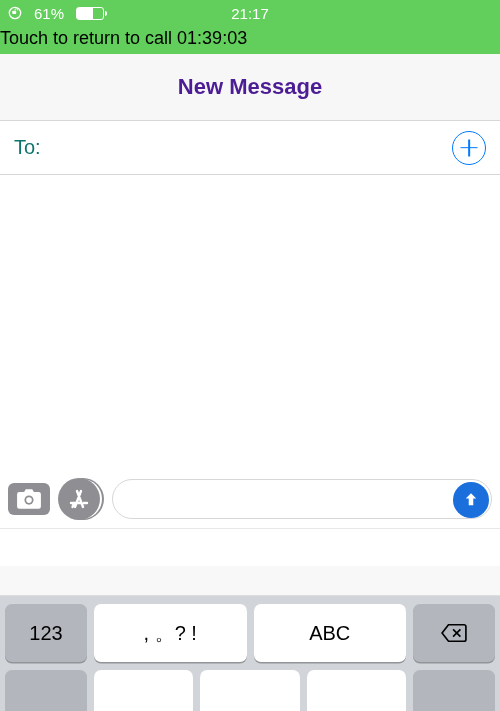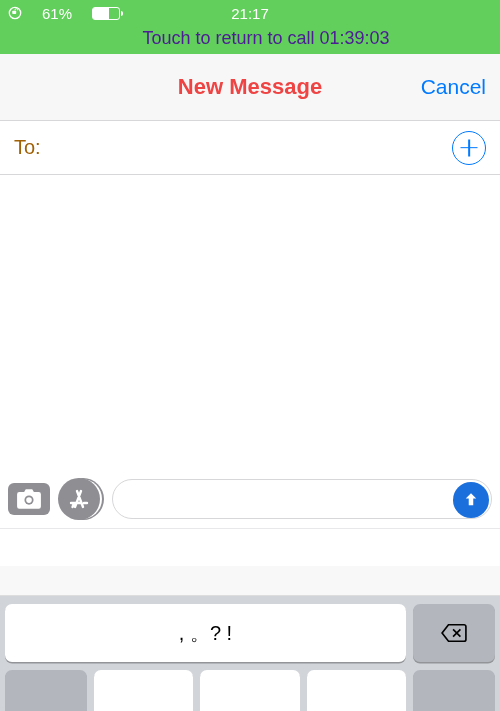--- a/index.html
+++ b/index.html
@@ -9,35 +9,35 @@
   .call-bar { background: #62ce5b; color: #fff; height: 54px; position: relative; }
   .status-row { display: flex; align-items: center; justify-content: space-between; font-size: 15px; padding: 2px 8px 0 8px; height: 24px; }
   .status-left { display: flex; align-items: center; gap: 4px; }
   .sig-bars { display: flex; align-items: flex-end; gap: 1.5px; height: 14px; }
   .sig-bars span { width: 3px; background: rgba(255,255,255,0.45); display: block; }
   .sig-bars span.on { background: #fff; }
   .b1{height:5px}.b2{height:8px}.b3{height:11px}.b4{height:14px}
   .carrier { font-size: 15px; font-weight: 500; }
   .wifi { width: 18px; height: 14px; }
   .status-center { position: absolute; left: 0; right: 0; text-align: center; font-size: 15px; font-weight: 400; }
-  .status-right { display: flex; align-items: center; gap: 20px; z-index: 2; }
+  .status-right { display: flex; align-items: center; gap: 12px; z-index: 2; }
   .lock-rot { width:14px; height:14px; }
   .batt { width: 28px; height: 13px; border: 1.5px solid #fff; border-radius: 3px; position: relative; }
   .batt::after { content: ""; position: absolute; right: -4px; top: 3px; width: 2.5px; height: 5px; background: #fff; border-radius: 0 2px 2px 0; }
   .batt-fill { background: #fff; height: 100%; width: 61%; border-radius:1px 0 0 1px;}
-  .call-text { text-align: center; font-size: 18px; color: #4c1d95; line-height: 28px; height:28px;padding-left:32px;}
+  .call-text { text-align: left; font-size: 18px; color: #000000; line-height: 28px; height:28px;}
 
   
   .nav-bar { height: 66px; background: #f7f7f7; position: relative; display: flex; align-items: center; justify-content: center; }
-  .nav-title { font-size: 22px; font-weight: 600; color:#ef4444; }
+  .nav-title { font-size: 22px; font-weight: 600; color:#4c1d95; }
   .nav-cancel { position: absolute; right: 14px; font-size: 21px; color: #007aff; }
 
   
   .to-row { height: 55px; background: #fff; border-top: 1px solid #d7d7d9; border-bottom: 1px solid #d7d7d9; display: flex; align-items: center; padding: 0 14px; }
-  .to-label { font-size: 20px; color: #a16207; }
+  .to-label { font-size: 20px; color: #0f766e; }
   .to-input { flex: 1; border: none; outline: none; height: 100%; font-size:20px; padding-left:8px;}
   .add-btn { width: 34px; height: 34px; border: 1.7px solid #007aff; border-radius: 50%; position: relative; }
   .add-btn::before, .add-btn::after { content: ""; position: absolute; background: #007aff; left: 50%; top: 50%; transform: translate(-50%,-50%); }
   .add-btn::before { width: 17px; height: 1.7px; }
   .add-btn::after { width: 1.7px; height: 17px; }
 
   
   .content { background: #fff; height: 295px; }
 
   
@@ -81,21 +81,20 @@
       <div class="batt">
           <div class="batt-fill"></div>
         </div>
     </div>
   </div>
   <div class="call-text">Touch to return to call 01:39:03</div>
 </div>
 
 <div class="nav-bar">
   <div class="nav-title">New Message</div>
-  <div class="nav-cancel">Cancel</div>
 </div>
 
 <div class="to-row">
   <span class="to-label">To:</span>
   <input class="to-input" style="">
   <div class="add-btn"></div>
 </div>
 
 <div class="content"></div>
 
@@ -119,21 +118,23 @@
         </svg>
     </div>
   </div>
 </div>
 
 <div class="spacer"></div>
 <div class="quick-row"></div>
 
 <div class="kb">
   <div class="kb-row">
+    <div class="key func">123</div>
     <div class="key white">, 。? !</div>
+    <div class="key white">ABC</div>
     <div class="key back">
       <svg viewBox="0 0 32 24" fill="none" stroke="#000" stroke-width="1.8">
           <path d="M10 3 L3 12 L10 21 H27 a2 2 0 0 0 2-2 V5 a2 2 0 0 0-2-2 Z" fill="none"></path>
           <path d="M15 8 l8 8 M23 8 l-8 8"></path>
         </svg>
     </div>
   </div>
 </div>
 <div class="kb2">
   <div class="side"></div>

